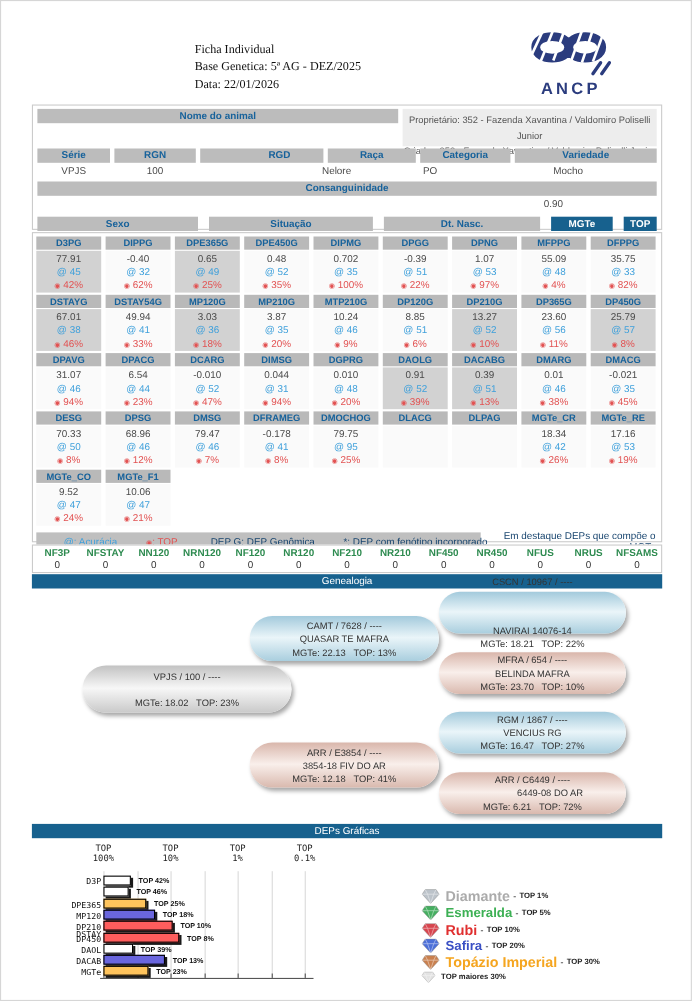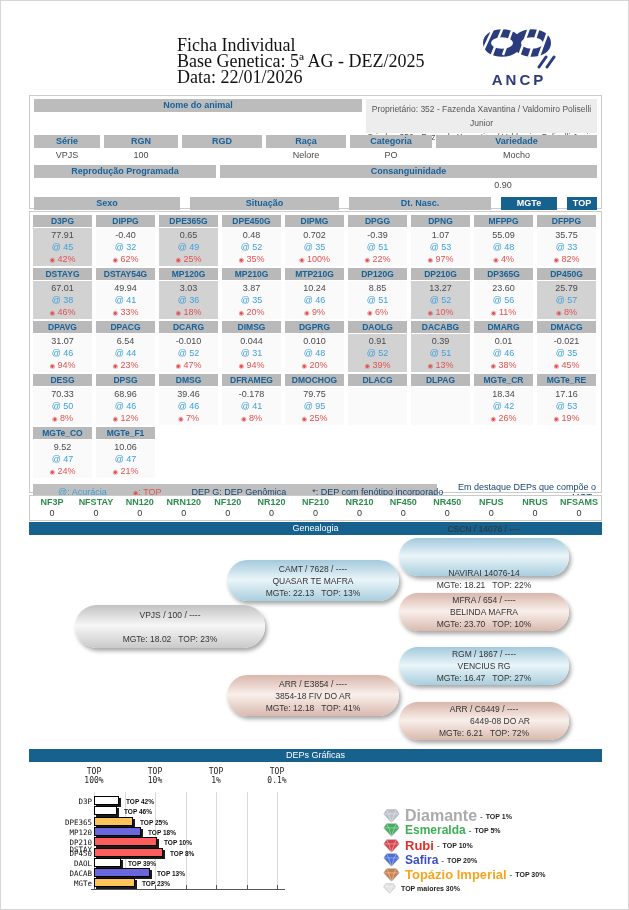--- a/index.html
+++ b/index.html
@@ -2,21 +2,21 @@
 <html><head>
 <meta charset="utf-8">
 <style>
   html,body{margin:0;padding:0;}
   body{width:629px;height:910px;position:relative;background:#fff;overflow:hidden;
        font-family:"Liberation Sans",sans-serif;-webkit-font-smoothing:antialiased;}
   .page{position:absolute;left:0;top:0;width:629px;height:910px;background:#fff;
         border:1px solid #D6D6D6;box-sizing:border-box;}
   
   .title-block{position:absolute;left:176px;top:36px;font-family:"Liberation Serif",serif;
-               font-size:18px;color:#111;line-height:16px;}
+               font-size:11px;color:#111;line-height:16px;}
   .logo{position:absolute;left:462px;top:24px;width:112px;text-align:center;}
   .logo-text{font-size:15px;font-weight:bold;letter-spacing:3px;color:#2B3C7E;margin-top:-2px;}
   
   .info{position:absolute;left:28px;top:94px;width:573px;height:114px;border:1px solid #CBCBCB;
         background:#fff;box-sizing:border-box;padding:3px 4px;font-size:9px;}
   .irow{display:flex;gap:4px;}
   .gh{background:#BCBCBC;color:#17629B;font-weight:bold;text-align:center;
       height:13px;line-height:13px;font-size:9px;overflow:hidden;white-space:nowrap;}
   .gv{text-align:center;color:#4A4A4A;height:13px;line-height:13px;overflow:hidden;white-space:nowrap;}
   .ghd{background:#17618E;color:#fff;}
@@ -109,36 +109,35 @@
       </div>
       <div class="prop-panel" style="flex:1;">
         <div>Proprietário: 352 - Fazenda Xavantina / Valdomiro Poliselli Junior</div>
         <div>Criador: 352 - Fazenda Xavantina / Valdomiro Poliselli Junior</div>
       </div>
     </div>
 
     <div class="irow" style="margin-bottom:1px;">
       <div class="gh" style="width:66px;">Série</div>
       <div class="gh" style="width:74px;">RGN</div>
-      <div class="gh" style="width:80px;">RGD</div>
+      <div class="gh" style="width:80px;padding-left:32px;">RGD</div>
       <div class="gh" style="width:80px;">Raça</div>
       <div class="gh" style="width:82px;">Categoria</div>
       <div class="gh" style="flex:1;">Variedade</div>
     </div>
     <div class="irow" style="margin-bottom:3px;justify-content:center;">
       <div class="gv" style="width:66px;">VPJS</div>
       <div class="gv" style="width:74px;">100</div>
       <div class="gv" style="width:80px;"></div>
       <div class="gv" style="width:80px;">Nelore</div>
       <div class="gv" style="width:82px;">PO</div>
       <div class="gv" style="flex:1;">Mocho</div>
     </div>
 
     <div class="irow" style="margin-bottom:1px;">
-      <div class="gh" style="width:182px;">Reprodução Programada</div>
       <div class="gh" style="flex:1;">Consanguinidade</div>
     </div>
     <div class="irow" style="margin-bottom:5px;">
       <div class="gv" style="width:185px;"></div>
       <div class="gv" style="width:182px;"></div>
       <div class="gv" style="flex:1;">0.90</div>
     </div>
 
     <div class="irow" style="margin-bottom:1px;gap:10px;">
       <div class="gh" style="width:146px;">Sexo</div>
@@ -393,21 +392,21 @@
             <div class="dep-h">DPSG</div>
             <div class="dep-b">
               <div class="dep-v">68.96</div>
               <div class="dep-a">@ 46</div>
               <div class="dep-t"><span class="tico">◉</span> 12%</div>
             </div>
           </div>
           <div class="dep-cell">
             <div class="dep-h">DMSG</div>
             <div class="dep-b">
-              <div class="dep-v">39.46</div>
+              <div class="dep-v">79.47</div>
               <div class="dep-a">@ 46</div>
               <div class="dep-t"><span class="tico">◉</span> 7%</div>
             </div>
           </div>
           <div class="dep-cell">
             <div class="dep-h">DFRAMEG</div>
             <div class="dep-b">
               <div class="dep-v">-0.178</div>
               <div class="dep-a">@ 41</div>
               <div class="dep-t"><span class="tico">◉</span> 8%</div>
@@ -529,21 +528,21 @@
         <div class="nf-h">NFSAMS</div>
         <div class="nf-v">0</div>
       </div>
     </div>
 
   <div class="secbar" style="top:521px;">Genealogia</div>
   <div class="secbar" style="top:748px;">DEPs Gráficas</div>
 
   <div id="gen">
       <div class="pill pill-blue" style="left: 398px; top: 537px; width: 170px; height: 38px;">
-        <div style="height: 12px;">CSCN / 14076 / ----</div>
+        <div style="height: 12px;">CSCN / 10967 / ----</div>
         <div style="height: 12px; margin-top: 32px;">NAVIRAI 14076-14</div>
         <div style="height: 12px;">MGTe: 18.21 &nbsp; TOP: 22%</div>
       </div>
       <div class="pill pill-blue" style="left: 226px; top: 559px; width: 172px; height: 41px;">
         <div style="height: 12px;">CAMT / 7628 / ----</div>
         <div style="height: 12px;">QUASAR TE MAFRA</div>
         <div style="height: 12px;">MGTe: 22.13 &nbsp; TOP: 13%</div>
       </div>
       <div class="pill pill-pink" style="left: 398px; top: 592px; width: 170px; height: 38px;">
         <div style="height: 12px;">MFRA / 654 / ----</div>
@@ -622,21 +621,21 @@
   <div id="gems">
       <div class="gemrow" style="left: 382px; top: 806px;">
         <svg width="17" height="14" viewBox="0 0 24 20">
     <path d="M5 1 L19 1 L23 7 L12 19 L1 7 Z" fill="#BCC3CA" stroke="#8A8A8A" stroke-width="0.6"></path>
     <g stroke="#FFFFFF" stroke-width="1" opacity="0.55" fill="none">
       <path d="M1 7 L23 7"></path>
             <path d="M5 1 L8 7 L12 19"></path>
             <path d="M19 1 L16 7 L12 19"></path>
     </g>
         </svg>
-        <span class="gemname" style="color: rgb(171, 171, 171); font-size: 16px; text-align: right;">Diamante</span>
+        <span class="gemname" style="color: rgb(171, 171, 171); font-size: 13px; text-align: right;">Diamante</span>
         <span class="gemsep">-</span>
         <span class="gemtop">TOP 1%</span>
       </div>
       <div class="gemrow" style="left: 382px; top: 822px;">
         <svg width="17" height="14" viewBox="0 0 24 20">
     <path d="M5 1 L19 1 L23 7 L12 19 L1 7 Z" fill="#45AE60" stroke="#8A8A8A" stroke-width="0.6"></path>
     <g stroke="#FFFFFF" stroke-width="1" opacity="0.55" fill="none">
       <path d="M1 7 L23 7"></path>
             <path d="M5 1 L8 7 L12 19"></path>
             <path d="M19 1 L16 7 L12 19"></path>

